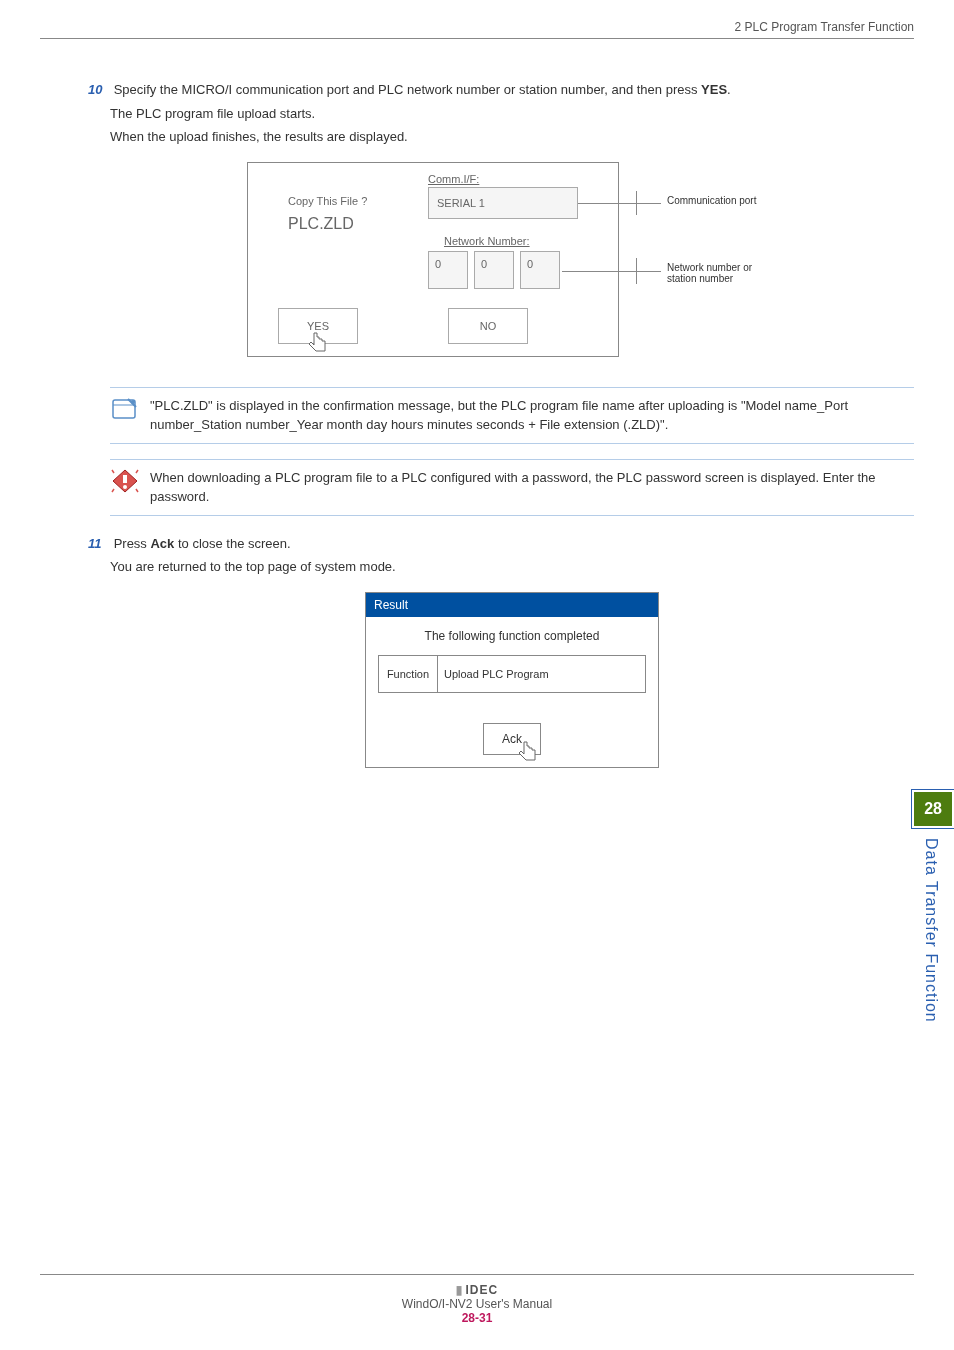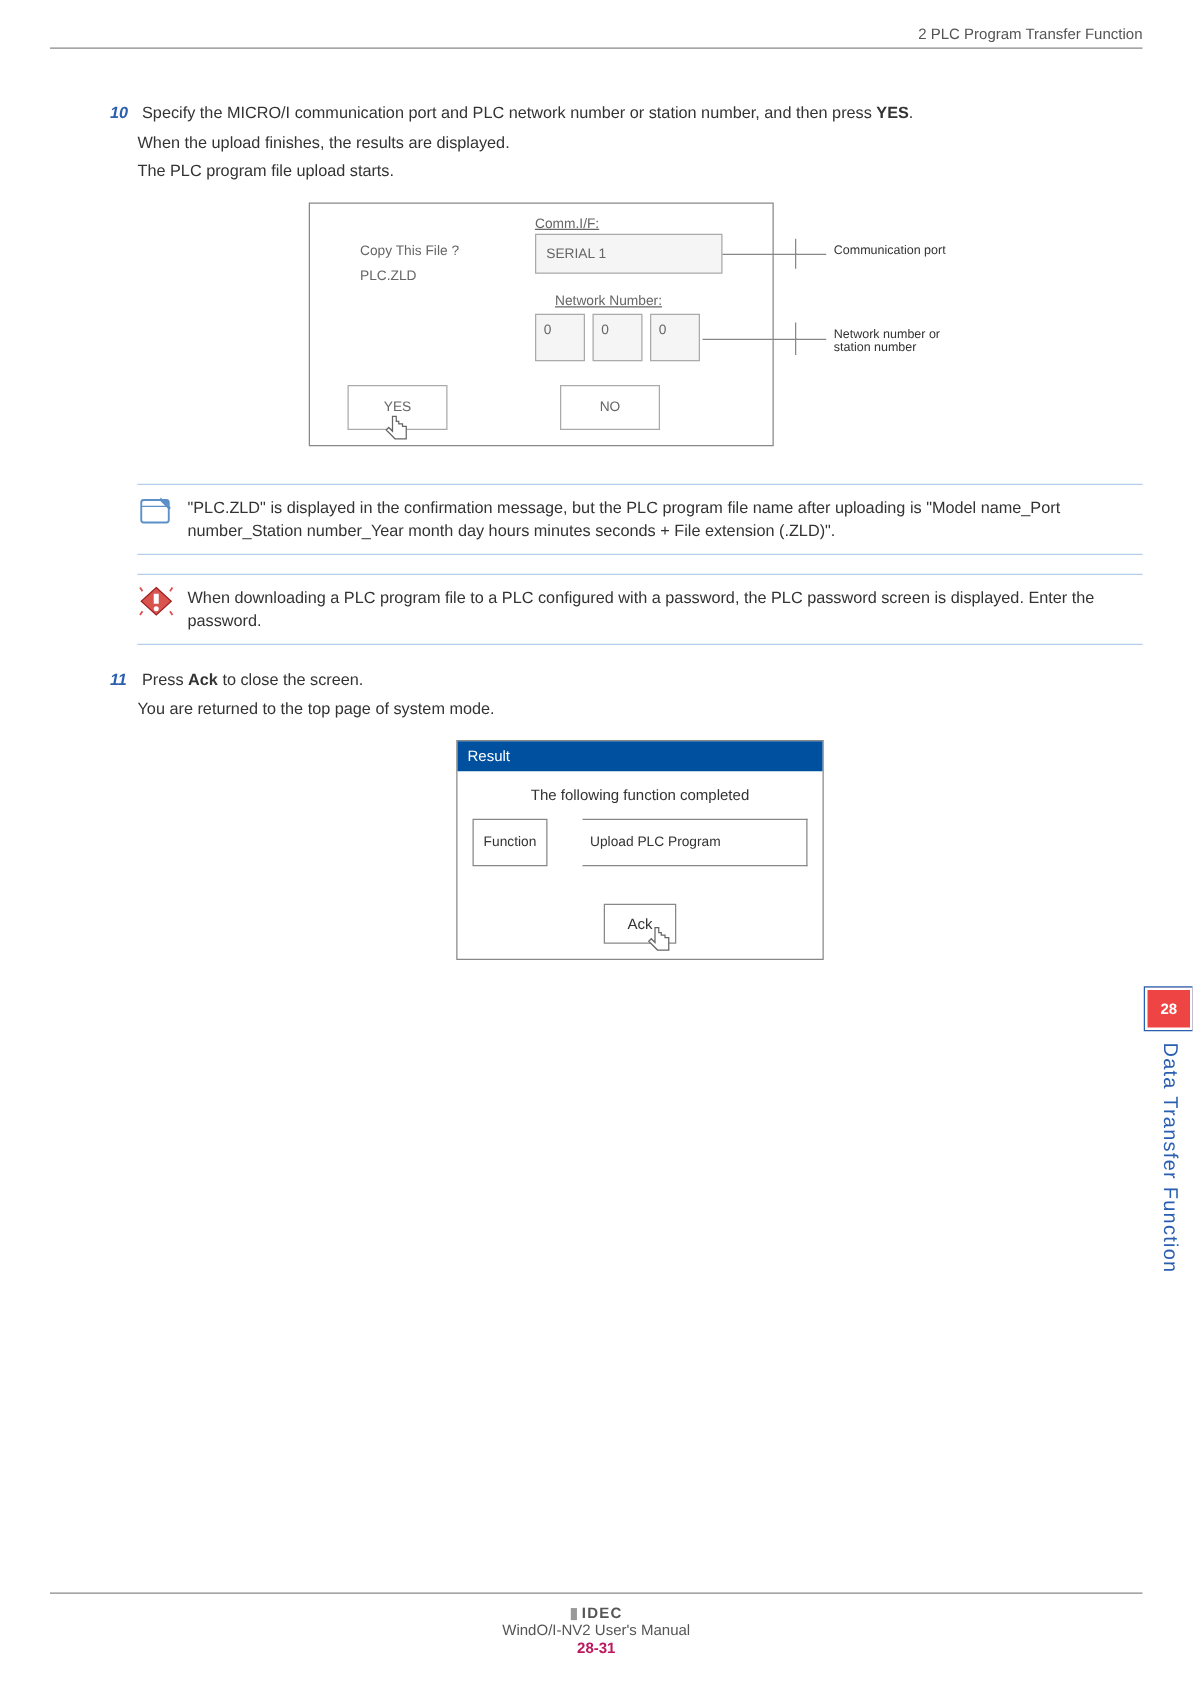--- a/index.html
+++ b/index.html
@@ -80,21 +80,21 @@
       position: absolute;
       top: 32px;
       left: 40px;
       font-size: 11px;
       color: #666;
     }
     .plc-text {
       position: absolute;
       top: 52px;
       left: 40px;
-      font-size: 11px;
+      font-size: 16px;
       color: #666;
     }
     .serial-box {
       position: absolute;
       top: 24px;
       left: 180px;
       width: 150px;
       height: 32px;
       border: 1px solid #aaa;
       background: #f5f5f5;
@@ -199,21 +199,20 @@
       padding: 12px;
       text-align: center;
     }
     .dialog2-msg {
       font-size: 12px;
       margin-bottom: 12px;
     }
     .func-row {
       display: flex;
       margin-bottom: 30px;
-      gap: 28px;
     }
     .func-label {
       border: 1px solid #888;
       padding: 12px 6px;
       font-size: 11px;
       width: 60px;
     }
     .func-value {
       border: 1px solid #888;
       border-left: none;
@@ -236,23 +235,23 @@
       font-size: 18px;
     }
     
     
     .side-tab {
       position: absolute;
       right: 0;
       top: 790px;
     }
     .side-num {
-      background: #ef4444;
+      background: #4d7c0f;
       color: #fff;
-      font-size: 12px;
+      font-size: 16px;
       font-weight: bold;
       padding: 8px 10px;
       text-align: center;
       border: 2px solid #fff;
       outline: 1px solid #2a5fb0;
     }
     .side-label {
       writing-mode: vertical-rl;
       font-size: 16px;
       color: #2a5fb0;
@@ -297,22 +296,22 @@
 
 <div class="header-text">2 PLC Program Transfer Function</div>
 <div class="header-line"></div>
 
 <div class="content">
 
   <div class="step-text">
     <span class="step-num">10</span>
     <span>Specify the MICRO/I communication port and PLC network number or station number, and then press </span><span class="bold">YES</span><span>.</span>
   </div>
+  <div class="step-text">The PLC program file upload starts.</div>
   <div class="step-text">When the upload finishes, the results are displayed.</div>
-  <div class="step-text">The PLC program file upload starts.</div>
 
   <div class="dialog1">
     <div class="dialog1-box">
       <div class="comm-label">Comm.I/F:</div>
       <div class="copy-text">Copy This File ?</div>
       <div class="plc-text">PLC.ZLD</div>
       <div class="serial-box">SERIAL  1</div>
       <div class="network-label">Network Number:</div>
       <div class="num-box num1">0</div>
       <div class="num-box num2">0</div>

